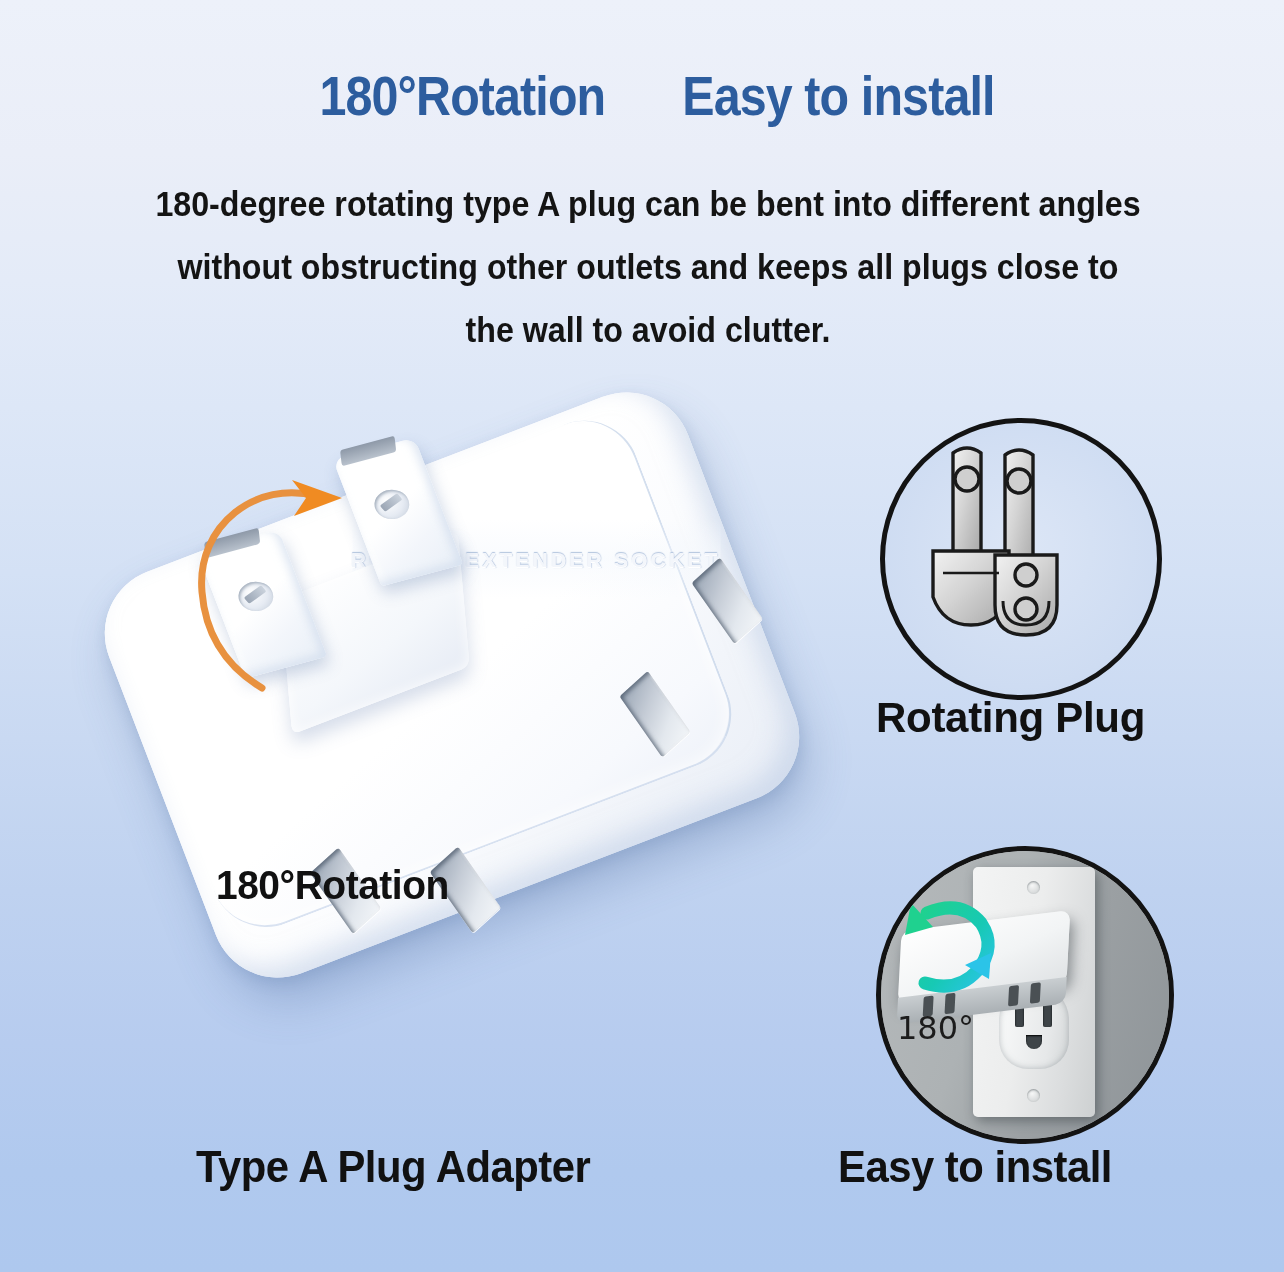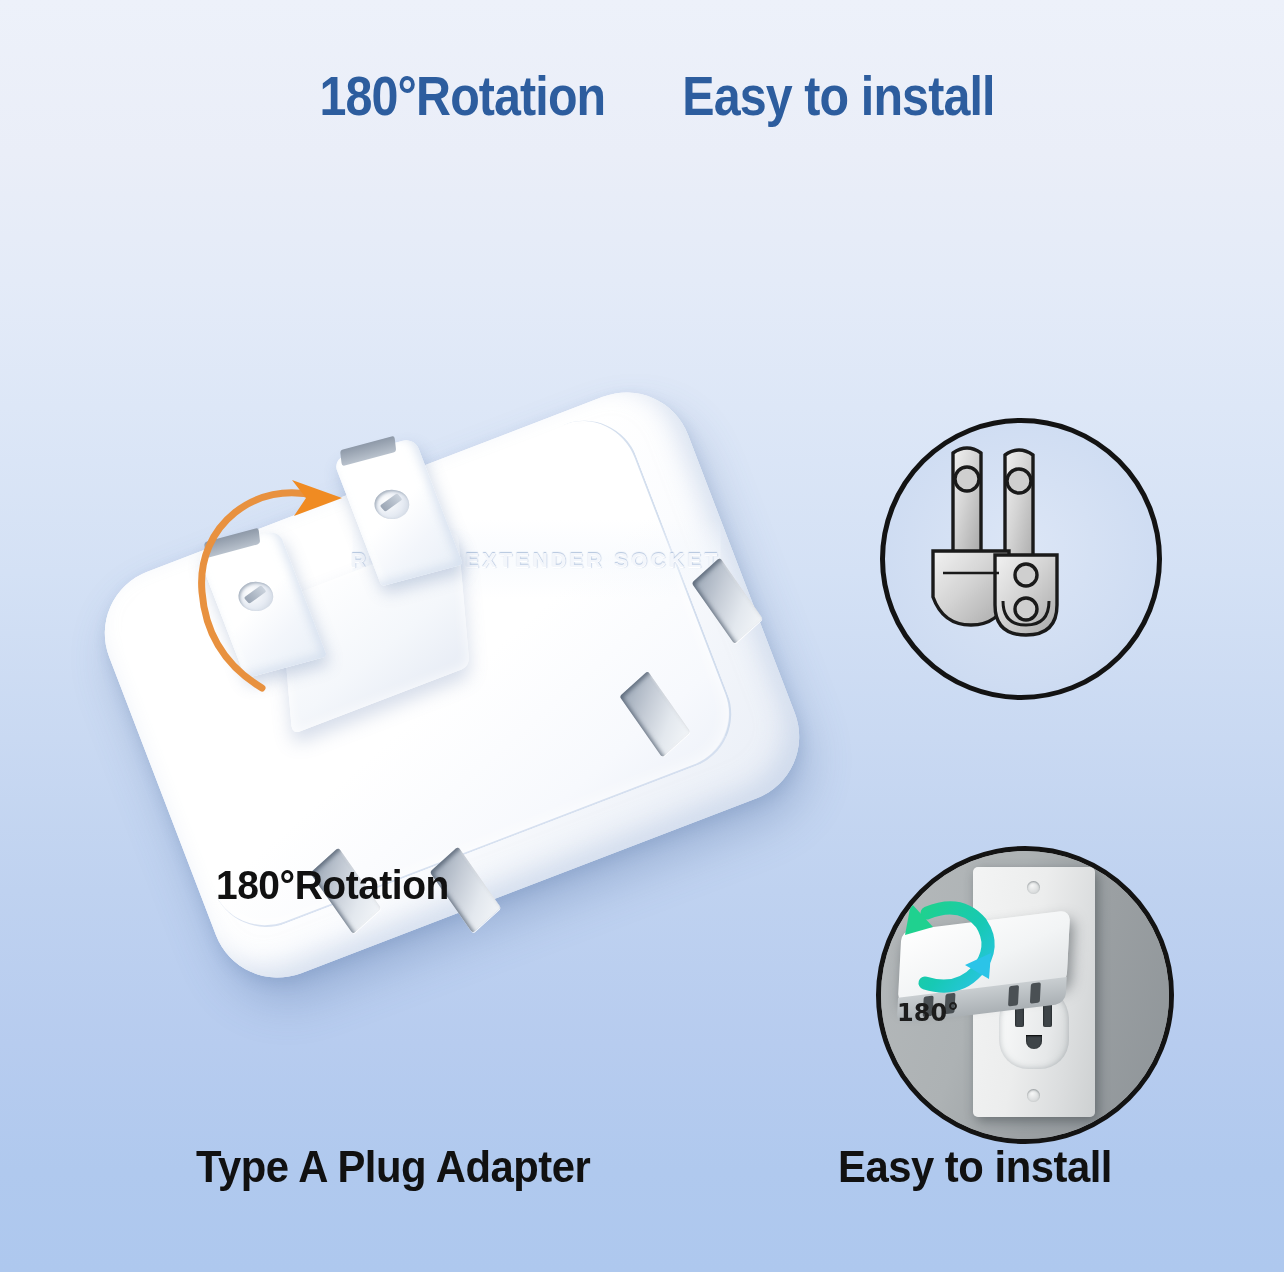--- a/index.html
+++ b/index.html
@@ -228,24 +228,23 @@
      border-radius:0 0 10px 10px;
   }
   .wall .adapterBody .sl{
      position:absolute;bottom:-16px;width:10px;height:20px;background:#4a5054;border-radius:2px;
   }
   .wall .adapterBody .sl.x1{left:26px;}
   .wall .adapterBody .sl.x2{left:48px;}
   .wall .adapterBody .sl.x3{left:112px;}
   .wall .adapterBody .sl.x4{left:134px;}
   .wall .deg{
-     position:absolute;left:16px;top:148px;
-     font-size:24px;color:#1c1c1c;letter-spacing:0px;
+     position:absolute;left:16px;top:158px;
+     font-size:32px;color:#1c1c1c;letter-spacing:0px;
      font-family:"DejaVu Sans",sans-serif;
-     font-weight:bold;
   }
   .wall .rot{position:absolute;left:6px;top:36px;width:130px;height:130px;}
 
   
   #capRot{
     position:absolute;left:876px;top:694px;
     font-size:42px;font-weight:bold;color:#111;
     letter-spacing:-.3px;white-space:nowrap;
   }
   #capEasy{
@@ -263,20 +262,25 @@
 </style>
 </head>
 <body>
 
 <div id="stage">
 
   <div id="header">
     <span>180°Rotation</span><span class="gap">&nbsp;</span><span>Easy to install</span>
   </div>
 
+  <div id="para">
+    <div>180-degree rotating type A plug can be bent into different angles</div>
+    <div>without obstructing other outlets and keeps all plugs close to</div>
+    <div>the wall to avoid clutter.</div>
+  </div>
 
   <div id="product">
 
     <div class="adapter">
       <div class="shell"></div>
       <div class="face"></div>
       <div class="seam"></div>
       <div class="embossBar"></div>
       <div class="emboss">ROTARY EXTENDER SOCKET</div>
 
@@ -325,20 +329,21 @@
       <path d="M48 128 l76 0 0 46 q-10 28 -38 28 q-28 0 -38 -28 Z" fill="url(#mg)" stroke="#1a1a1a" stroke-width="3.4"></path>
 
       <path d="M110 132 l62 0 0 50 q0 30 -31 30 q-31 0 -31 -30 Z" fill="url(#mg)" stroke="#1a1a1a" stroke-width="3.4"></path>
       <circle cx="141" cy="152" r="11" fill="#cfcfcf" stroke="#1a1a1a" stroke-width="3.4"></circle>
       <circle cx="141" cy="186" r="11" fill="#cfcfcf" stroke="#1a1a1a" stroke-width="3.4"></circle>
       <path d="M118 178 q0 24 23 24 q23 0 23 -24" fill="none" stroke="#1a1a1a" stroke-width="3"></path>
       <path d="M58 150 l56 0" fill="none" stroke="#1a1a1a" stroke-width="2.6"></path>
     </svg>
   </div>
 
+  <div id="capRot">Rotating Plug</div>
 
   <div class="circle" id="circleBot">
     <div class="wall">
       <div class="bg"></div>
       <div class="plate">
         <div class="screw s1"></div>
         <div class="screw s2"></div>
         <div class="outlet">
           <div class="s l"></div>
           <div class="s r"></div>

